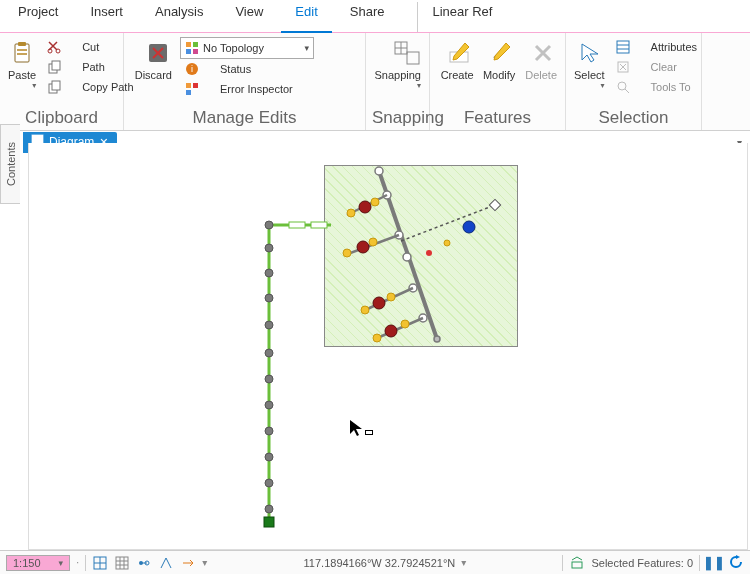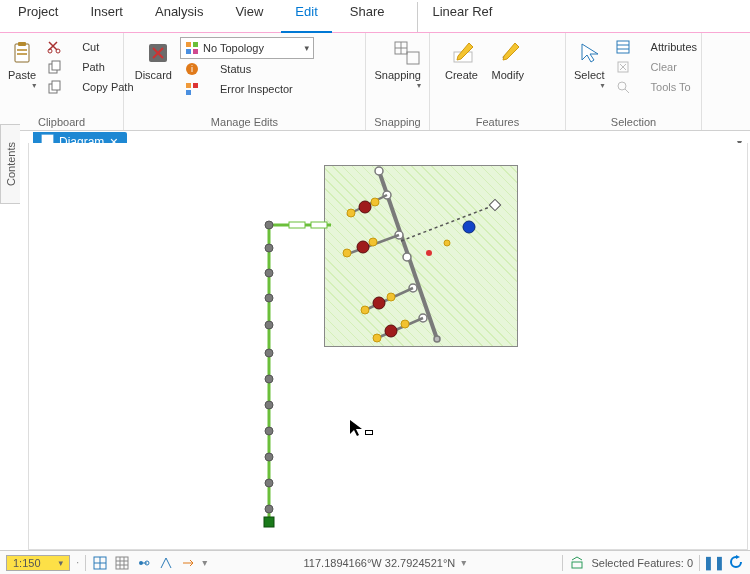--- a/index.html
+++ b/index.html
@@ -6,51 +6,51 @@
   body { width: 750px; height: 574px; background: #fff; font-size: 12px; color: #333; overflow: hidden; position: relative; }
 
   
   .menu-tabs { display: flex; gap: 4px; padding: 2px 0 0 4px; height: 33px; border-bottom: 1px solid #f9a8d4; }
   .menu-tab { padding: 2px 14px 0 14px; font-size: 13px; cursor: pointer; }
   .menu-tab.active { color: #0078D4; border-bottom: 2px solid #0078D4; margin-bottom: -1px; }
 
   
   .ribbon { display: flex; height: 98px; border-bottom: 1px solid #d0d0d0; background: #fcfcfc; }
   .ribbon-group { display: flex; flex-direction: column; justify-content: space-between; border-right: 1px solid #e0e0e0; padding: 4px 6px 2px 6px; }
-  .ribbon-group-title { text-align: center; font-size: 11px; color: #666; padding-top: 2px; }
+  .ribbon-group-title { text-align: center; font-size: 17px; color: #666; padding-top: 2px; }
   .ribbon-row { display: flex; align-items: flex-start; gap: 2px; }
   .ribbon-col { display: flex; flex-direction: column; gap: 0; }
   .ribbon-big { display: flex; flex-direction: column; align-items: flex-end; width: 44px; padding: 2px 2px 0 2px; cursor: pointer; }
   .ribbon-big .ico { width: 28px; height: 28px; display: flex; align-items: center; justify-content: center; }
   .ribbon-big .lbl { font-size: 11px; text-align: center; line-height: 12px; margin-top: 2px; }
   .ribbon-big .drop { font-size: 8px; color: #666; }
   .ribbon-small { display: flex; align-items: center; gap: 20px; height: 20px; padding: 0 4px; cursor: pointer; font-size: 11px; white-space: nowrap; }
   .ribbon-small .ico { width: 16px; height: 16px; display: flex; align-items: center; justify-content: center; }
   .topo-select { width: 134px; height: 22px; border: 1px solid #aaa; display: flex; align-items: center; padding: 0 4px; font-size: 11px; position: relative; background: #fff; }
   .topo-select .ico { width: 14px; height: 14px; margin-right: 4px; }
   .topo-select .caret { position: absolute; right: 4px; font-size: 9px; color: #555; }
 
   
   .contents-tab { position: absolute; left: 0; top: 124px; width: 20px; height: 80px; border: 1px solid #ccc; border-left: none; writing-mode: vertical-rl; text-orientation: mixed; transform: rotate(180deg); font-size: 11px; color: #555; display: flex; align-items: center; justify-content: center; background: #f7f7f7; }
 
   
-  .doc-tabs { display: flex; align-items: center; background: #fff; height: 22px; padding-left: 33px; }
+  .doc-tabs { display: flex; align-items: center; background: #fff; height: 22px; padding-left: 23px; }
   .doc-tab { display: flex; align-items: center; gap: 5px; background: #1e88d3; color: #fff; height: 21px; padding: 0 8px; font-size: 12px; border-radius: 0 2px 0 0; }
   .doc-tab .close { font-size: 11px; cursor: pointer; }
   .doc-menu { margin-left: auto; margin-right: 8px; font-size: 10px; color: #666; cursor: pointer; }
 
   
   .canvas { position: absolute; left: 28px; top: 143px; right: 2px; bottom: 24px; background: #fff; border: 1px solid #ddd; border-top: none; overflow: hidden; }
   .diag-box { position: absolute; left: 295px; top: 22px; width: 194px; height: 182px; border: 1.5px solid #888; }
   .diag-box::before { content:""; position:absolute; inset:0; background: repeating-linear-gradient(45deg, #e7f6d9 0 6px, #d4efb8 6px 7px); }
   svg.net { position: absolute; left: 0; top: 0; }
 
   
   .status { position: absolute; left: 0; right: 0; bottom: 0; height: 24px; background: #fafafa; border-top: 1px solid #ccc; display: flex; align-items: center; gap: 6px; padding: 0 6px; font-size: 11px; color: #555; }
-  .scale-box { border: 1px solid #aaa; background: #fde047; padding: 1px 6px; width: 64px; display: flex; align-items: center; }
+  .scale-box { border: 1px solid #aaa; background: #f9a8d4; padding: 1px 6px; width: 64px; display: flex; align-items: center; }
   .scale-box .caret { margin-left: auto; font-size: 9px; color: #666; }
   .status .spacer { flex: 1; }
   .status .sep { width: 1px; height: 16px; background: #ccc; }
   .sb-ico { width: 16px; height: 16px; display: flex; align-items: center; justify-content: center; cursor: pointer; }
   .cursor-marker { position: absolute; pointer-events: none; font-size: 16px; color: #000; }
   .cursor-marker .box { display: inline-block; width: 8px; height: 5px; border: 1px solid #000; margin-left: 2px; vertical-align: 2px; }
 </style>
 </head>
 <body>
 
@@ -190,20 +190,28 @@
         <span class="lbl">Create</span>
       </div>
       <div class="ribbon-big">
         <span class="ico">
             <svg width="26" height="26">
               <path d="M6 18 L18 6" stroke="#888" stroke-width="2"></path>
               <path d="M18 3 L22 7 L10 19 L6 20 L7 16 Z" fill="#f4c430" stroke="#d09a10"></path>
             </svg>
           </span>
         <span class="lbl">Modify</span>
+      </div>
+      <div class="ribbon-big" style="opacity:.5">
+        <span class="ico">
+            <svg width="24" height="24">
+              <path d="M5 5 L19 19 M19 5 L5 19" stroke="#888" stroke-width="3"></path>
+            </svg>
+          </span>
+        <span class="lbl">Delete</span>
       </div>
     </div>
     <div class="ribbon-group-title">Features</div>
   </div>
 
   <div class="ribbon-group" style="width:136px">
     <div class="ribbon-row">
       <div class="ribbon-big">
         <span class="ico">
             <svg width="26" height="26">

